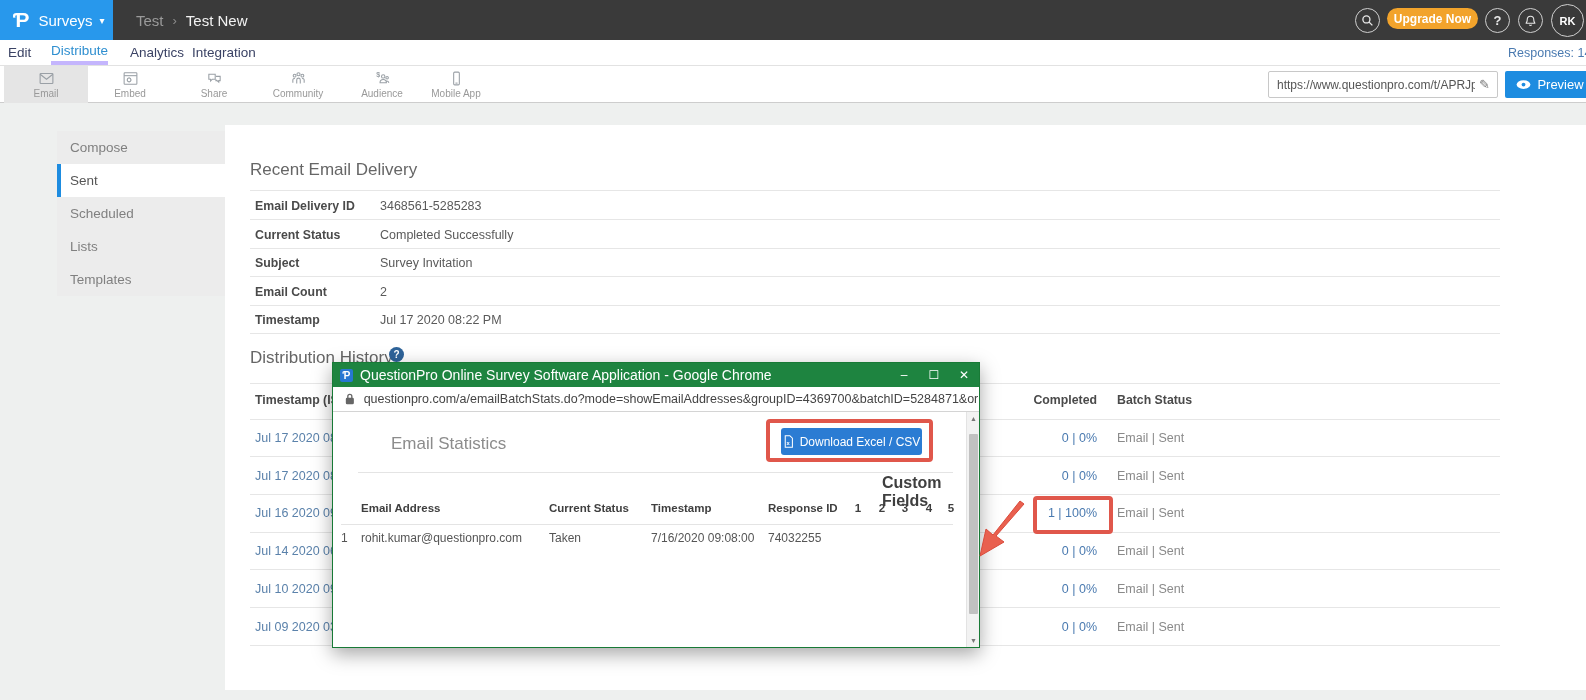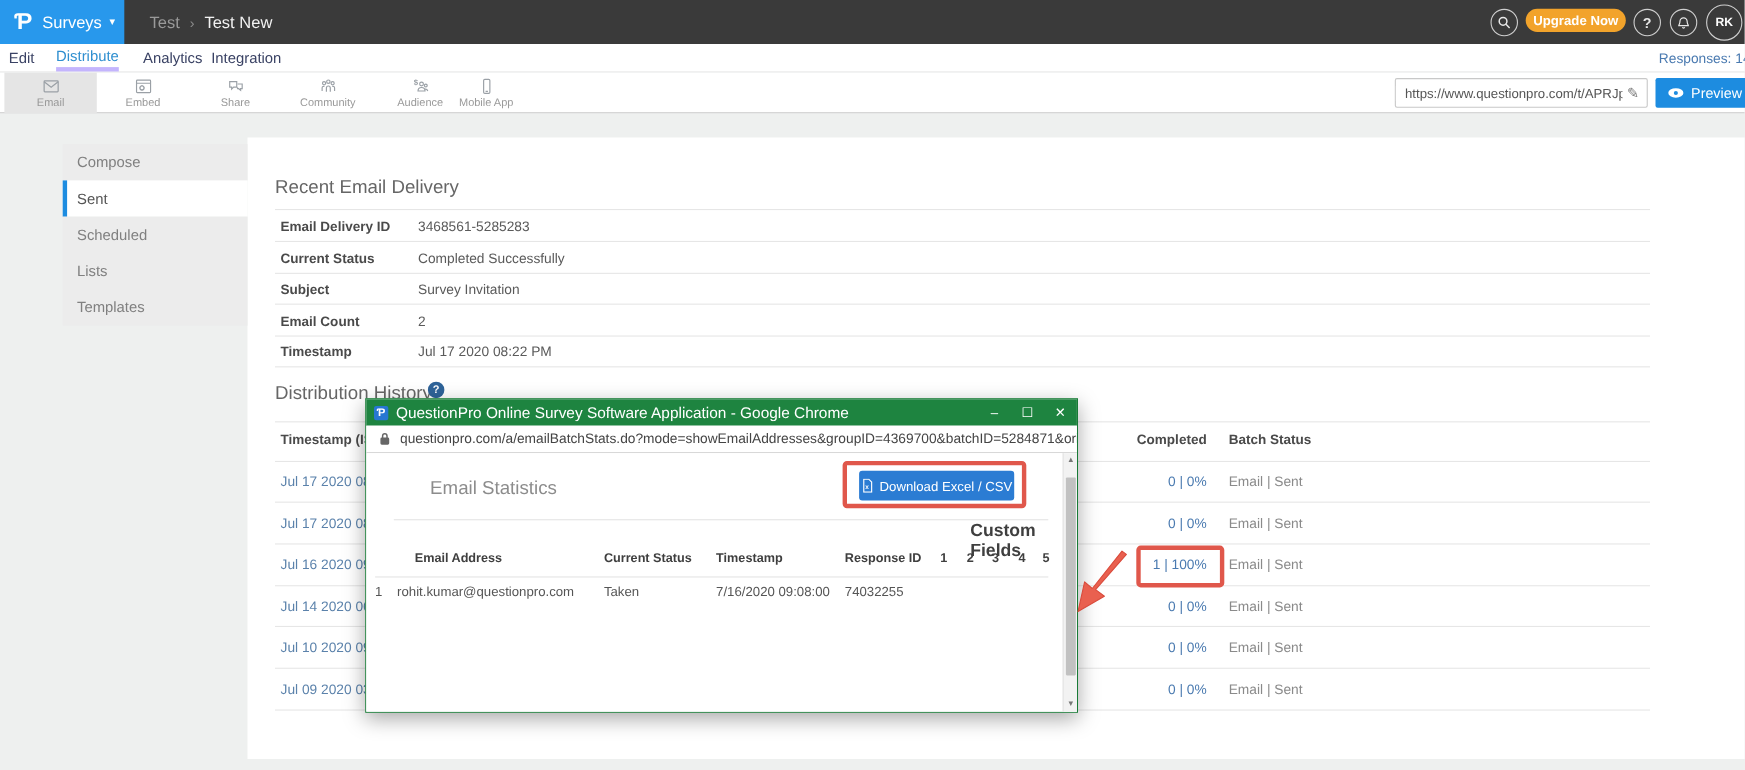--- a/index.html
+++ b/index.html
@@ -173,21 +173,21 @@
   </div>
   <div class="channel" style="left:340px;">
     <svg viewBox="0 0 24 24" fill="none" stroke="#9aa0a6" stroke-width="1.5">
         <text x="3" y="10" font-size="10" fill="#9aa0a6" stroke="none" font-weight="bold">$</text>
         <circle cx="13" cy="9" r="2.4"></circle>
         <circle cx="18.5" cy="11" r="1.8"></circle>
         <path d="M8.5 18a4.5 4.5 0 0 1 9 0zM17 15.5a3.5 3.5 0 0 1 4 2.5"></path>
       </svg>
     <span class="lbl">Audience</span>
   </div>
-  <div class="channel" style="left:400px;">
+  <div class="channel" style="left:414px;">
     <svg viewBox="0 0 24 24" fill="none" stroke="#9aa0a6" stroke-width="1.5">
         <rect x="8" y="3" width="8" height="18" rx="1.5"></rect>
         <line x1="10.5" y1="18.5" x2="13.5" y2="18.5"></line>
       </svg>
     <span class="lbl">Mobile App</span>
   </div>
   <div id="survey-url-wrap">
     <input id="survey-url" value="https://www.questionpro.com/t/APRJpZiCB" style="">
     <span id="url-edit">✎</span>
   </div>
@@ -291,21 +291,21 @@
     <div id="popup-heading">Email Statistics</div>
     <div id="download-btn">
       <svg width="11" height="13" viewBox="0 0 16 20" fill="none" stroke="#fff" stroke-width="1.6">
           <path d="M3 1h7l4 4v14H3z"></path>
           <text x="5" y="15" font-size="9" fill="#fff" stroke="none" font-weight="bold">x</text>
         </svg>
       <span>Download Excel / CSV</span>
     </div>
     <div class="pline" style="left:25px; top:60px; width:595px;"></div>
     <div id="custom-fields-lbl">Custom Fields</div>
-    <div class="pcol" style="left:44px;">Email Address</div>
+    <div class="pcol" style="left:28px;">Email Address</div>
     <div class="pcol" style="left:216px;">Current Status</div>
     <div class="pcol" style="left:318px;">Timestamp</div>
     <div class="pcol" style="left:435px;">Response ID</div>
     <div class="pcol pnum" style="left:519px;">1</div>
     <div class="pcol pnum" style="left:543px;">2</div>
     <div class="pcol pnum" style="left:566px;">3</div>
     <div class="pcol pnum" style="left:590px;">4</div>
     <div class="pcol pnum" style="left:612px;">5</div>
     <div class="pline" style="left:8px; top:112px; width:612px;"></div>
     <div class="prow" style="left:8px;">1</div>

